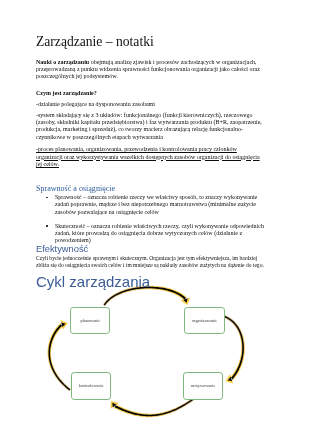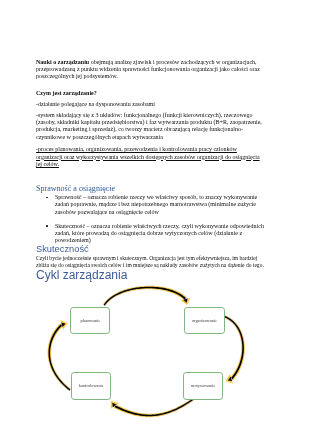--- a/index.html
+++ b/index.html
@@ -29,20 +29,21 @@
   .diagram{position:absolute;left:0;top:283px;width:300px;height:142px;}
   .node{position:absolute;border:0.8px solid #7EB87E;border-radius:3.2px;background:#fff;
         display:flex;align-items:center;justify-content:center;
         font-family:"Liberation Serif",serif;font-size:4.3px;color:#3a3a3a;}
 </style>
 </head>
 <body>
 
 <div class="page">
 
+  <div class="title">Zarządzanie – notatki</div>
 
   <div id="flow">
       <div class="ln " style="top: 58.65px;"><span style="font-weight: bold;">Nauki o zarządzaniu</span><span> obejmują analizę zjawisk i procesów zachodzących w organizacjach,</span></div>
       <div class="ln " style="top: 65.95px;"><span>przeprowadzaną z punktu widzenia sprawności funkcjonowania organizacji jako całości oraz</span></div>
       <div class="ln " style="top: 73.25px;"><span>poszczególnych jej podsystemów.</span></div>
       <div class="ln b" style="top: 89.75px;">Czym jest zarządzanie?</div>
       <div class="ln " style="top: 100.65px;">-działanie polegające na dysponowaniu zasobami</div>
       <div class="ln " style="top: 111.85px;">-system składający się z 3 układów: funkcjonalnego (funkcji kierowniczych), rzeczowego</div>
       <div class="ln " style="top: 119.15px;">(zasoby, składniki kapitału przedsiębiorstwa) i faz wytwarzania produktu (B+R, zaopatrzenie,</div>
       <div class="ln " style="top: 126.45px;">produkcja, marketing i sprzedaż), co tworzy macierz obrazującą relację funkcjonalno-</div>
@@ -56,21 +57,21 @@
       <div class="ln bl" style="top: 194.15px;">Sprawność – oznacza robienie rzeczy we właściwy sposób, to znaczy wykonywanie</div>
       <div class="ln bl" style="top: 201.35px;">zadań poprawnie, mądrze i bez niepotrzebnego marnotrawstwa (minimalne zużycie</div>
       <div class="ln bl" style="top: 208.55px;">zasobów pozwalające na osiągnięcie celów</div>
       <div class="bullet" style="top: 225.4px;">
         <i></i>
       </div>
       <div class="ln bl" style="top: 222.75px;">Skuteczność – oznacza robienie właściwych rzeczy, czyli wykonywanie odpowiednich</div>
       <div class="ln bl" style="top: 229.95px;">zadań, które prowadzą do osiągnięcia dobrze wytyczonych celów (działanie z</div>
       <div class="ln bl" style="top: 236.75px;">powodzeniem)</div>
       <div class="h-serif" style="top: 184.3px;">Sprawność a osiągnięcie</div>
-      <div class="h-sans" style="top: 244.3px;">Skuteczność</div>
+      <div class="h-sans" style="top: 244.3px;">Efektywność</div>
       <div class="ln " style="top: 254.9px; font-size: 5.54px;">Czyli bycie jednocześnie sprawnym i skutecznym. Organizacja jest tym efektywniejsza, im bardziej</div>
       <div class="ln " style="top: 262.2px; font-size: 5.54px;">zbliża się do osiągnięcia swoich celów i im mniejsze są nakłady zasobów zużytych na dążenie do tego.</div>
     </div>
 
   <div class="diagram">
       <svg width="300" height="142" viewBox="0 283 300 142" style="position: absolute; left: 0px; top: 0px;">
         <defs>
           <linearGradient id="ag0" gradientUnits="userSpaceOnUse" x1="104.2" y1="305.2" x2="190" y2="306.5">
             <stop offset="0" stop-color="#C8AE78"></stop>
             <stop offset="0.4" stop-color="#EFC55C"></stop>
@@ -136,14 +137,14 @@
         <span>organizowanie</span>
       </div>
       <div class="node" style="left: 183.2px; top: 89px; width: 38.2px; height: 25.6px;">
         <span>motywowanie</span>
       </div>
       <div class="node" style="left: 71.2px; top: 89px; width: 38.2px; height: 25.6px;">
         <span>kontrolowanie</span>
       </div>
     </div>
 
-<div class="h-sans" style="top: 270px; font-size: 12px;">Cykl zarządzania</div>
+<div class="h-sans" style="top: 277px; font-size: 15px;">Cykl zarządzania</div>
   </div>
 
 </body></html>

